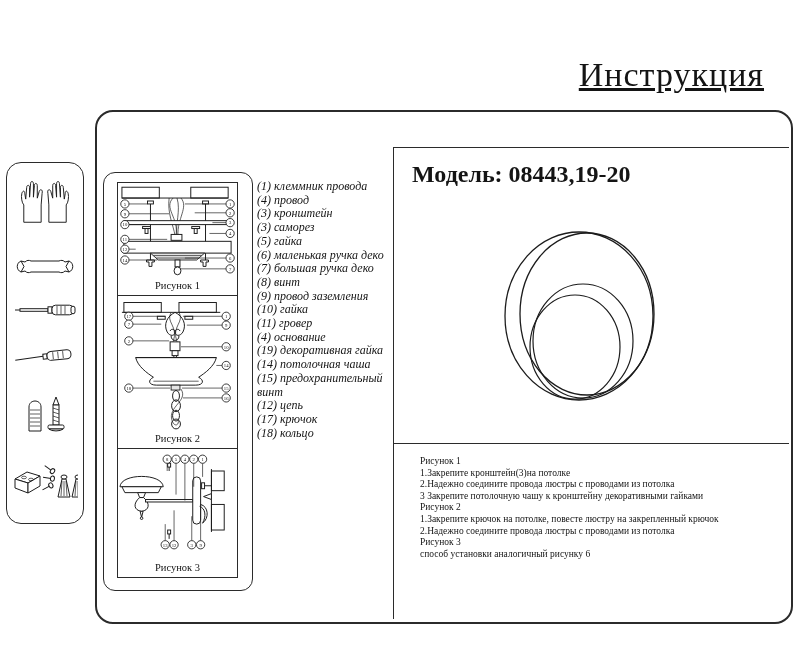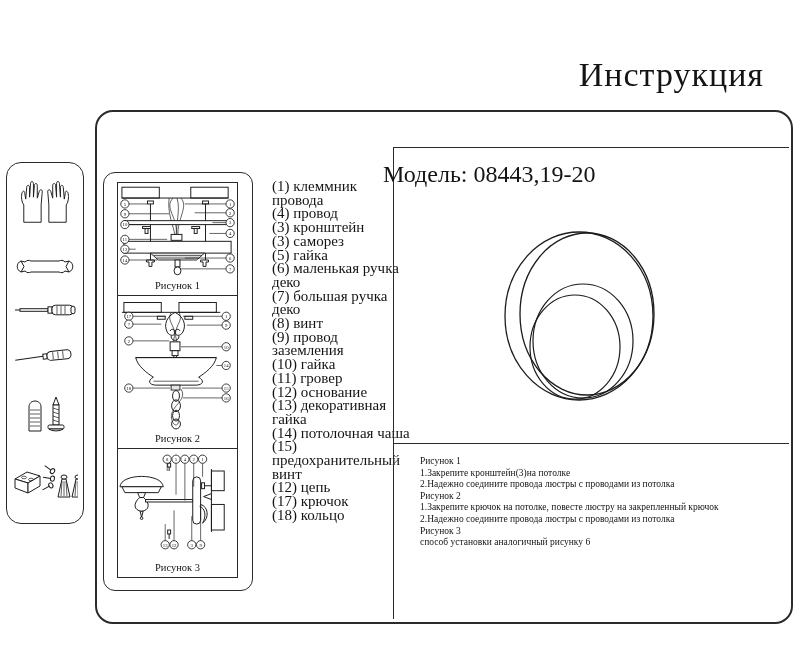--- a/index.html
+++ b/index.html
@@ -1,34 +1,34 @@
 <!DOCTYPE html>
 <html><head>
 <meta charset="utf-8">
 <style>
   html,body{margin:0;padding:0;background:#fff;}
   body{width:800px;height:666px;position:relative;font-family:"Liberation Serif","DejaVu Serif",serif;color:#141414;overflow:hidden;}
-  .page-title{position:absolute;top:56px;right:36px;font-size:34px;letter-spacing:1px;}
+  .page-title{position:absolute;top:56px;right:36px;font-size:34px;letter-spacing:1px;text-decoration:underline;}
   .main-box{position:absolute;left:95px;top:110px;width:694px;height:510px;border:2px solid #2b2b2b;border-radius:18px;}
   .sidebar{position:absolute;left:6px;top:162px;width:76px;height:360px;border:1.6px solid #2b2b2b;border-radius:15px;}
   .tool{position:absolute;left:0;width:76px;display:flex;justify-content:center;}
   .t-gloves{top:14px}.t-wrench{top:94px}.t-screwdriver{top:139px}.t-awl{top:184px}.t-dowel{top:230px}.t-cluster{top:298px}
   .figpanel{position:absolute;left:103px;top:172px;width:148px;height:417px;border:1.6px solid #2b2b2b;border-radius:12px;}
   .figinner{position:absolute;left:13px;top:9px;width:121px;height:396px;border:1px solid #2b2b2b;box-sizing:border-box;}
   .fig-cell{position:relative;width:100%;box-sizing:border-box;}
   .c1{height:113px;border-bottom:1px solid #2b2b2b;}
   .c2{height:153px;border-bottom:1px solid #2b2b2b;}
   .c3{height:128px;}
   .fig-svg{display:block;margin:0 auto;}
   .fig-caption{position:absolute;bottom:4px;left:0;width:100%;text-align:center;font-size:10.5px;}
-  .parts{position:absolute;left:272px;top:180px;width:140px;font-size:15px;line-height:13.7px;}
+  .parts{position:absolute;left:257px;top:180px;width:140px;font-size:12px;line-height:13.7px;font-style:italic;}
   .vdiv{position:absolute;left:393px;top:147px;height:472px;border-left:1.6px solid #2b2b2b;}
   .hline{position:absolute;left:394px;width:395px;border-top:1.6px solid #2b2b2b;}
   .hl-model{top:147px}.hl-instr{top:443px}
-  .model-label{position:absolute;left:383px;top:161px;font-size:24px;}
+  .model-label{position:absolute;left:412px;top:161px;font-size:24px;font-weight:bold;}
   .product{position:absolute;left:455px;top:215px;}
   .instructions{position:absolute;left:420px;top:456px;width:362px;font-size:9.5px;line-height:11.6px;}
   
   .ln{stroke:#1c1c1c;stroke-width:1;fill:none;}
   .lnf{stroke:#1c1c1c;stroke-width:1;fill:#fff;}
   .lng{stroke:#1c1c1c;stroke-width:.9;fill:#e4e4e4;}
   .thin{stroke:#1c1c1c;stroke-width:.7;fill:none;}
   .callouts circle{fill:#fff;stroke:#222;stroke-width:.9;}
   .callouts line{stroke:#222;stroke-width:.7;}
   .callouts text{font-size:4.8px;text-anchor:middle;fill:#111;font-family:"Liberation Serif",serif;}
@@ -349,22 +349,22 @@
     <div class="part-item">(4) провод</div>
     <div class="part-item">(3) кронштейн</div>
     <div class="part-item">(3) саморез</div>
     <div class="part-item">(5) гайка</div>
     <div class="part-item">(6) маленькая ручка деко</div>
     <div class="part-item">(7) большая ручка деко</div>
     <div class="part-item">(8) винт</div>
     <div class="part-item">(9) провод заземления</div>
     <div class="part-item">(10) гайка</div>
     <div class="part-item">(11) гровер</div>
-    <div class="part-item">(12) основание</div>
-    <div class="part-item">(13) декоративная гайка</div>
+    <div class="part-item">(4) основание</div>
+    <div class="part-item">(19) декоративная гайка</div>
     <div class="part-item">(14) потолочная чаша</div>
     <div class="part-item">(15) предохранительный винт</div>
     <div class="part-item">(12) цепь</div>
     <div class="part-item">(17) крючок</div>
     <div class="part-item">(18) кольцо</div>
   </div>
 
 <div class="vdiv"></div>
 <div class="hline hl-model"></div>
 <div class="hline hl-instr"></div>
@@ -375,18 +375,19 @@
   <ellipse cx="124" cy="101" rx="74" ry="84" fill="none" stroke="#1c1c1c" stroke-width="1.3"></ellipse>
   <ellipse cx="132" cy="99" rx="67" ry="81" fill="none" stroke="#1c1c1c" stroke-width="1.3"></ellipse>
   <ellipse cx="128" cy="126" rx="50" ry="57" fill="none" stroke="#1c1c1c" stroke-width="1.2"></ellipse>
   <ellipse cx="120" cy="132" rx="45" ry="52" fill="none" stroke="#1c1c1c" stroke-width="1.2"></ellipse>
 </svg>
 
 <div class="instructions">
     <div class="instr-line">Рисунок 1</div>
     <div class="instr-line">1.Закрепите кронштейн(3)на потолке</div>
     <div class="instr-line">2.Надежно соедините провода люстры с проводами из потолка</div>
+    <div class="instr-line">3 Закрепите потолочную чашу к кронштейну декоративными гайками</div>
     <div class="instr-line">Рисунок 2</div>
     <div class="instr-line">1.Закрепите крючок на потолке, повесте люстру на закрепленный крючок</div>
     <div class="instr-line">2.Надежно соедините провода люстры с проводами из потолка</div>
     <div class="instr-line">Рисунок 3</div>
     <div class="instr-line">способ установки аналогичный рисунку 6</div>
   </div>
 
 </body></html>

